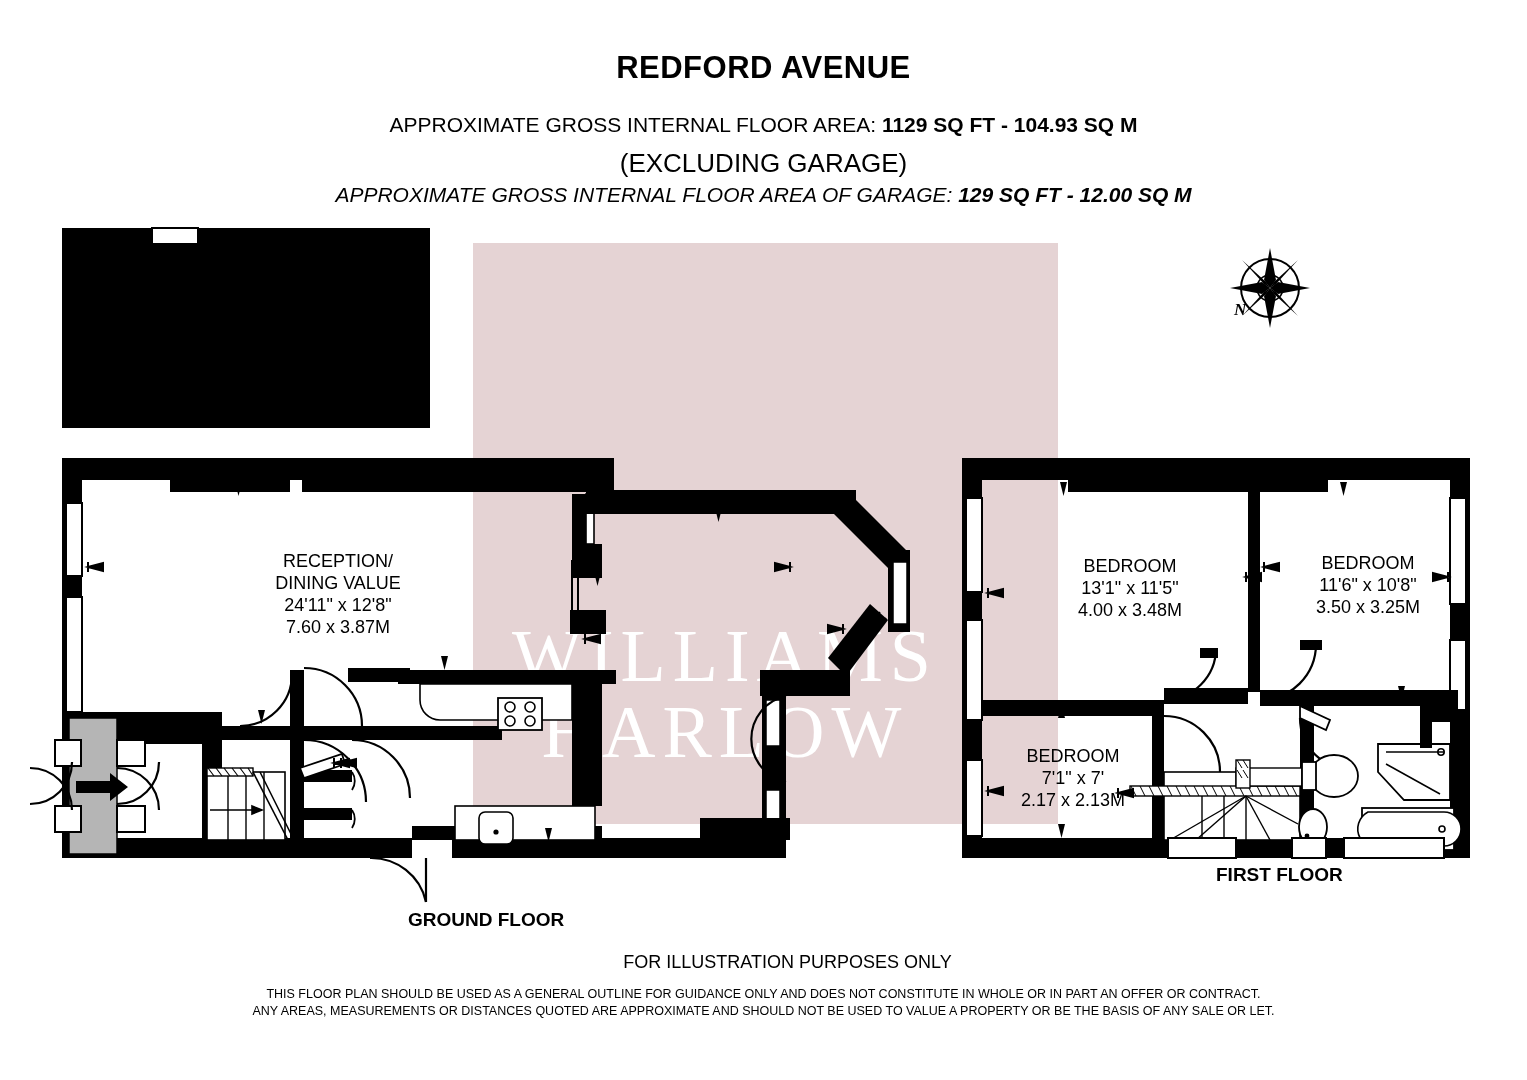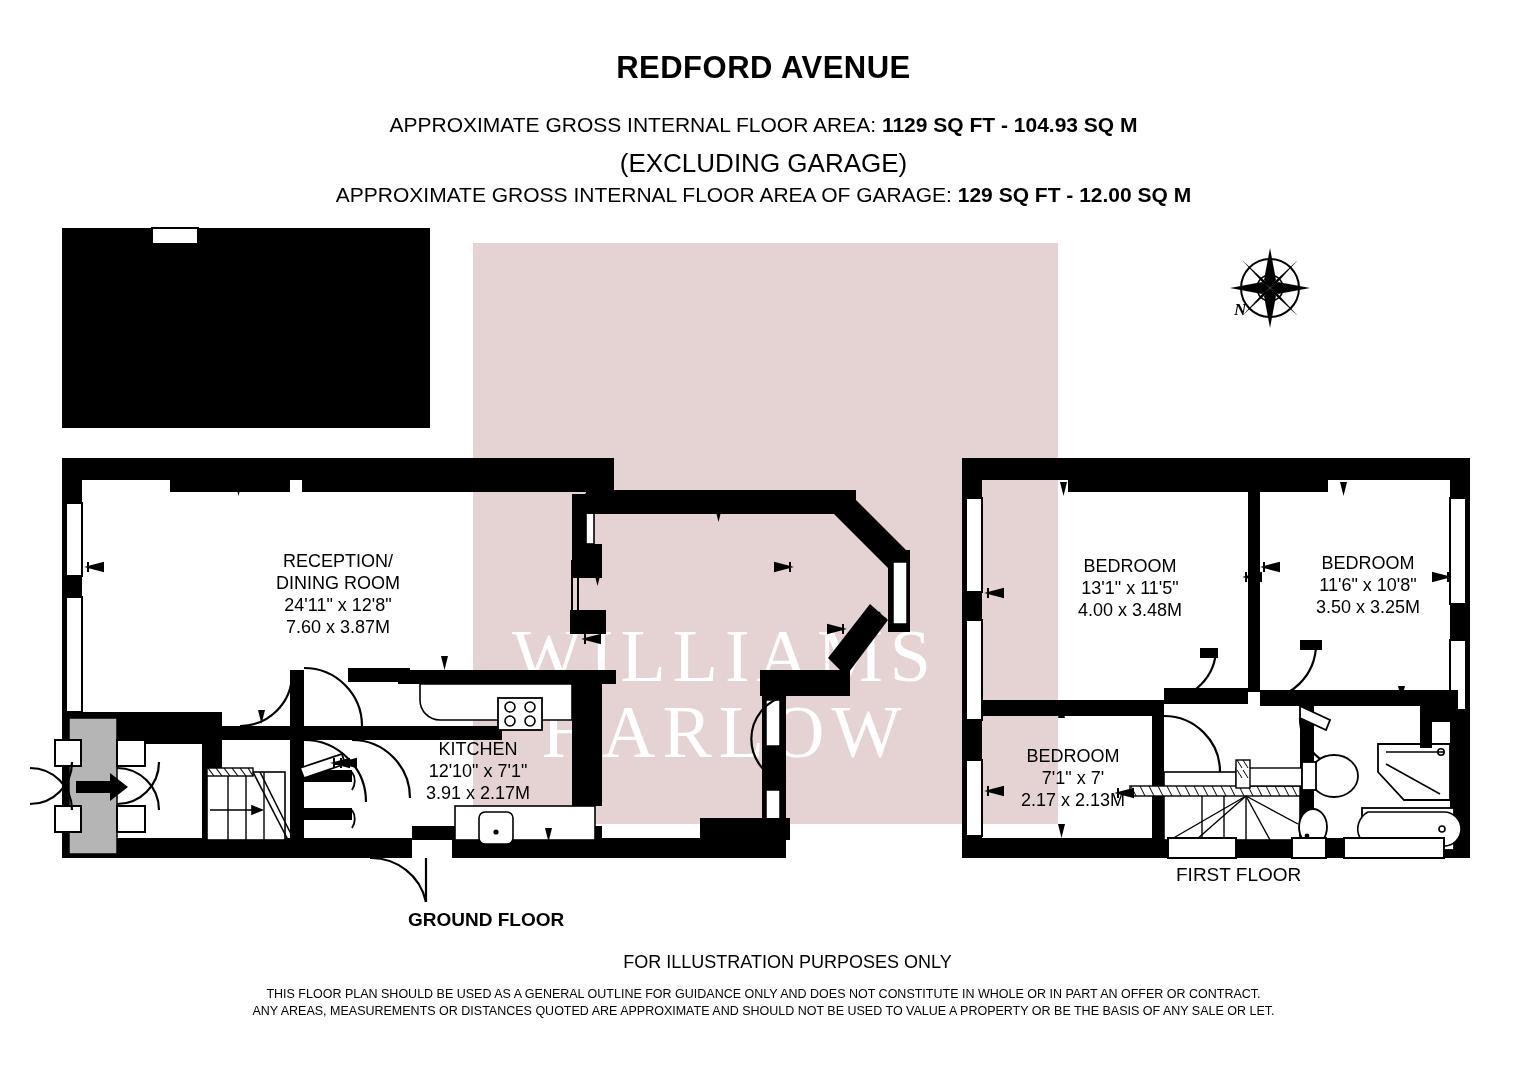--- a/index.html
+++ b/index.html
@@ -43,20 +43,21 @@
     top: 148px;
     text-align: center;
     font-size: 26px;
   }
   .hdr-line3 {
     position: absolute;
     left: 0; right: 0;
     top: 183px;
     text-align: center;
     font-size: 21px;
+    font-style: italic;
   }
   .hdr-line3 b { font-weight: bold; }
 
   
   .foot-illus {
     position: absolute;
     left: 0; right: 0;
     top: 952px;
     text-align: center;
     font-size: 18px;
@@ -418,30 +419,25 @@
   </svg>
 
   <div class="rlabel" style="left:148px; top:295px; width:190px;">
     <span class="ln">GARAGE</span>
     <span class="ln">16'5" x 7'10"</span>
     <span class="ln">5.00 x 2.40M</span>
   </div>
 
   <div class="rlabel" style="left:238px; top:550px; width:200px;">
     <span class="ln">RECEPTION/</span>
-    <span class="ln">DINING ROOM</span>
+    <span class="ln">DINING VALUE</span>
     <span class="ln">24'11" x 12'8"</span>
     <span class="ln">7.60 x 3.87M</span>
   </div>
 
-  <div class="rlabel" style="left:398px; top:738px; width:160px;">
-    <span class="ln">KITCHEN</span>
-    <span class="ln">12'10" x 7'1"</span>
-    <span class="ln">3.91 x 2.17M</span>
-  </div>
 
 
   <div class="rlabel" style="left:1040px; top:555px; width:180px;">
     <span class="ln">BEDROOM</span>
     <span class="ln">13'1" x 11'5"</span>
     <span class="ln">4.00 x 3.48M</span>
   </div>
 
   <div class="rlabel" style="left:1278px; top:552px; width:180px;">
     <span class="ln">BEDROOM</span>
@@ -449,21 +445,21 @@
     <span class="ln">3.50 x 3.25M</span>
   </div>
 
   <div class="rlabel" style="left:988px; top:745px; width:170px;">
     <span class="ln">BEDROOM</span>
     <span class="ln">7'1" x 7'</span>
     <span class="ln">2.17 x 2.13M</span>
   </div>
 
   <div class="floor-caption" style="left:408px; top:909px;font-weight:bold;">GROUND FLOOR</div>
-  <div class="floor-caption" style="left:1176px; top:864px;">FIRST FLOOR</div>
+  <div class="floor-caption" style="left:1216px; top:864px;font-weight:bold;">FIRST FLOOR</div>
 
   <svg id="compass" viewBox="0 0 92 92">
     <circle cx="46" cy="44" r="29" fill="none" stroke="#000000" stroke-width="2"></circle>
     <circle cx="46" cy="44" r="13" fill="#ffffff" stroke="#000000" stroke-width="1.6"></circle>
 
     <path d="M46,4 L52,36 L46,44 L40,36 Z" fill="#000000"></path>
     <path d="M46,84 L52,52 L46,44 L40,52 Z" fill="#000000"></path>
     <path d="M6,44 L38,50 L46,44 L38,38 Z" fill="#000000"></path>
     <path d="M86,44 L54,50 L46,44 L54,38 Z" fill="#000000"></path>
     <path d="M18,16 L42,38 L46,44 L40,40 Z" fill="#000000"></path>

